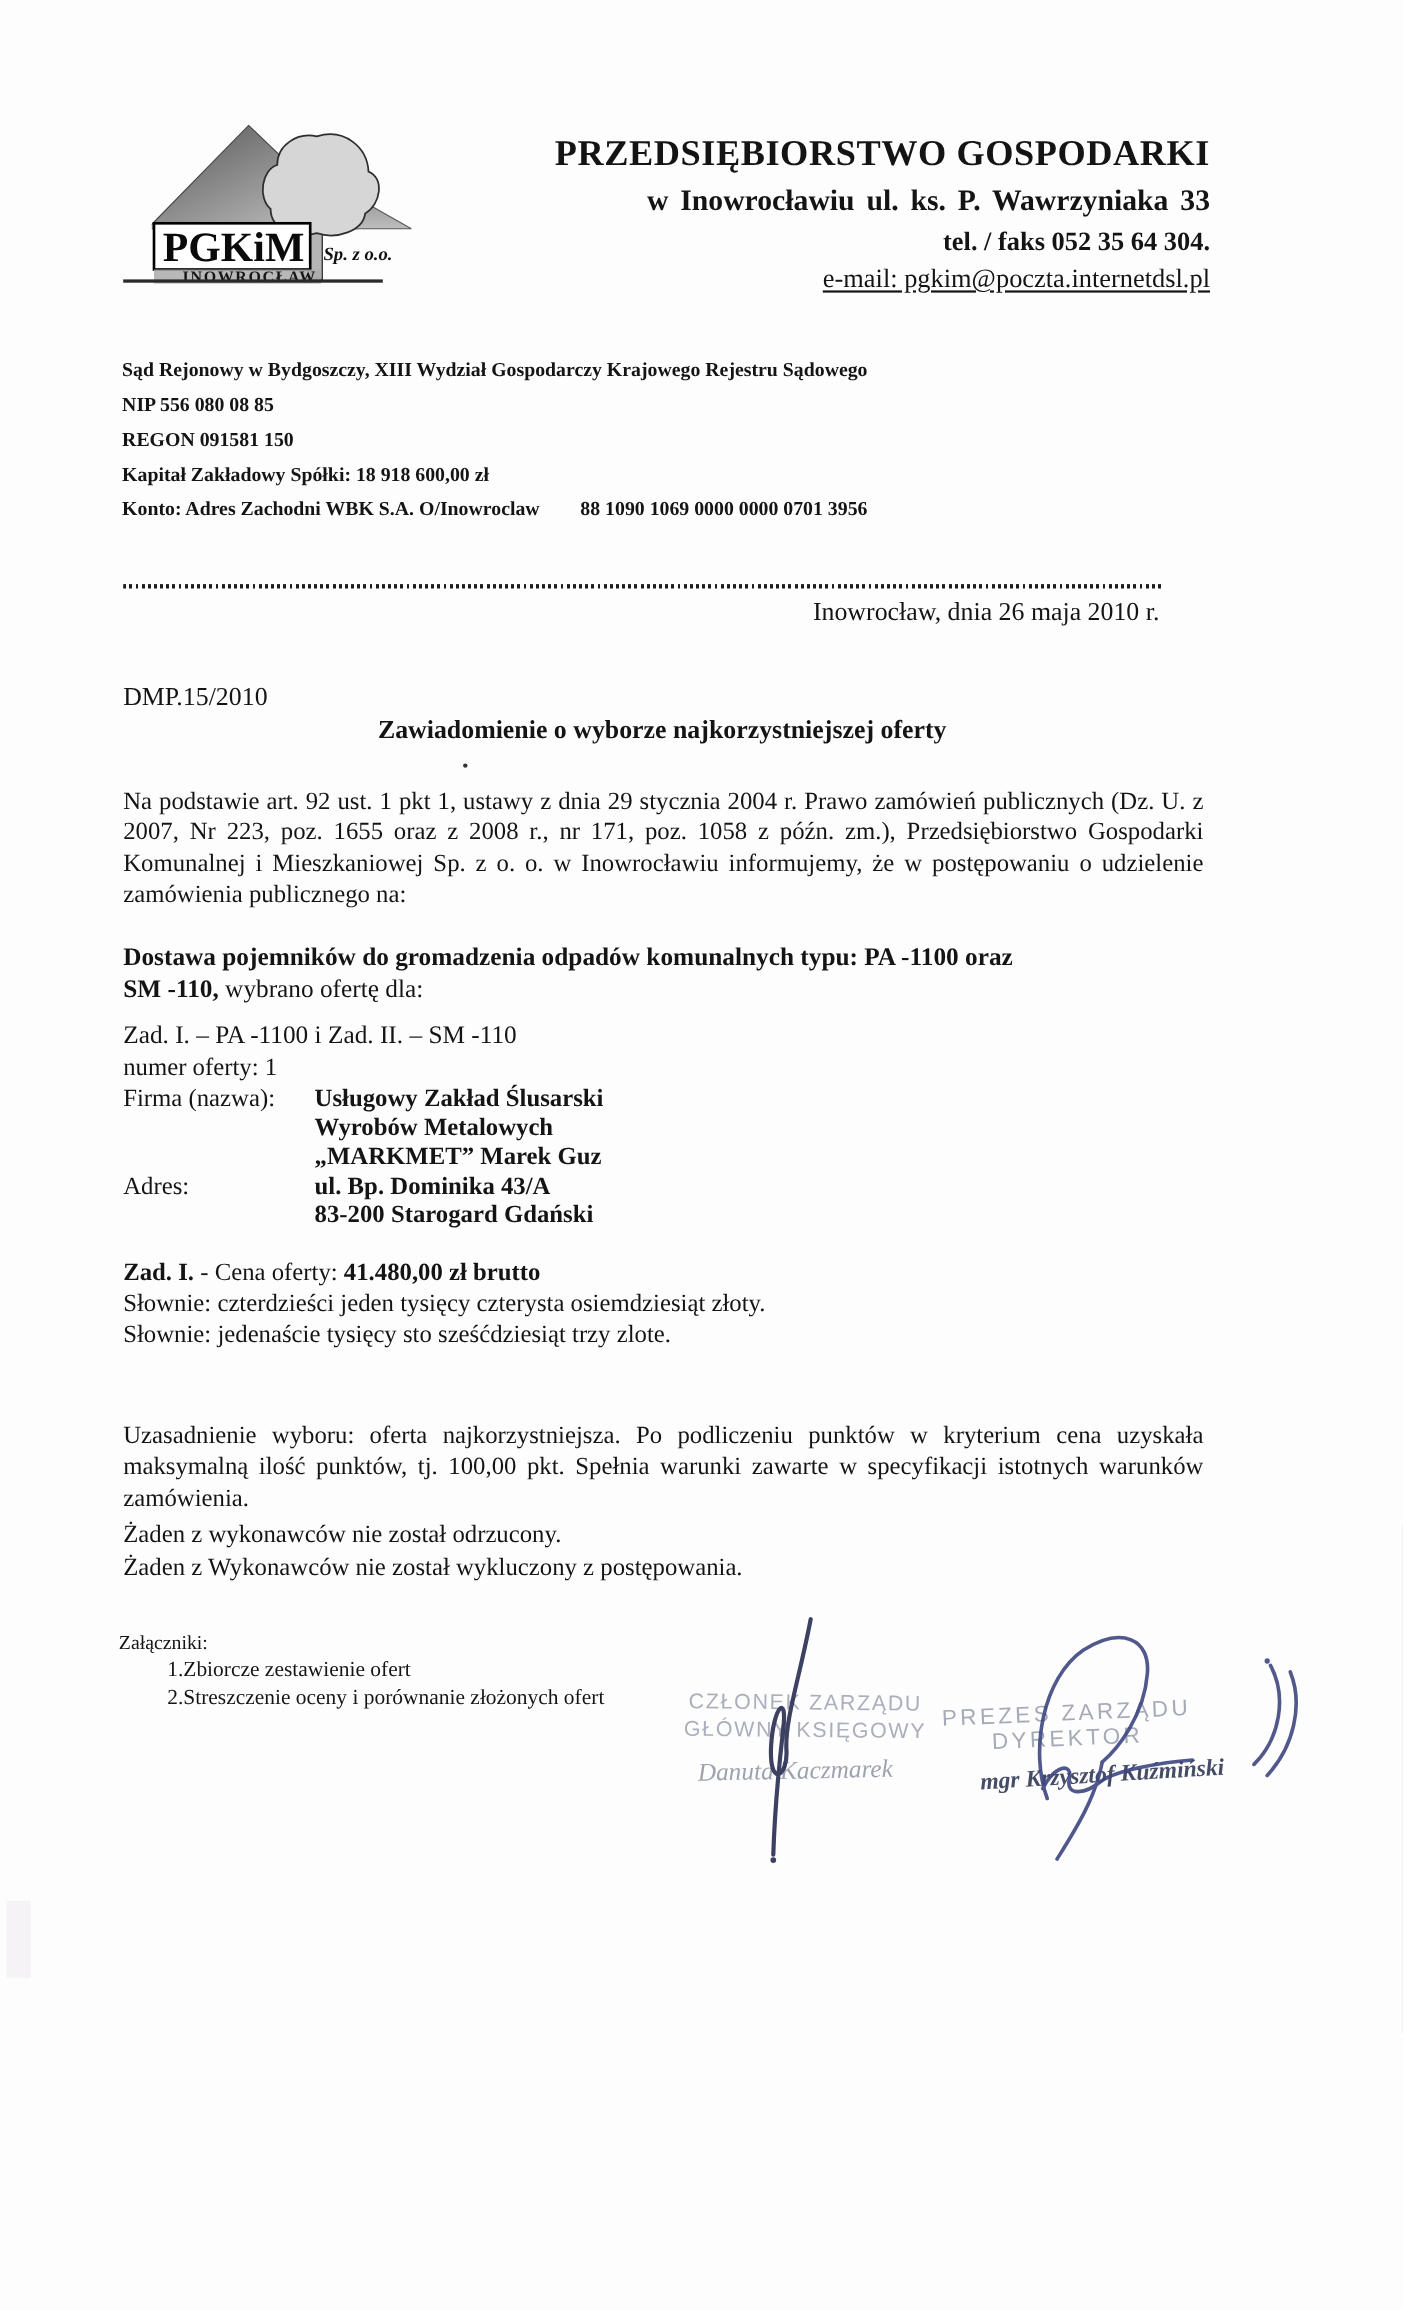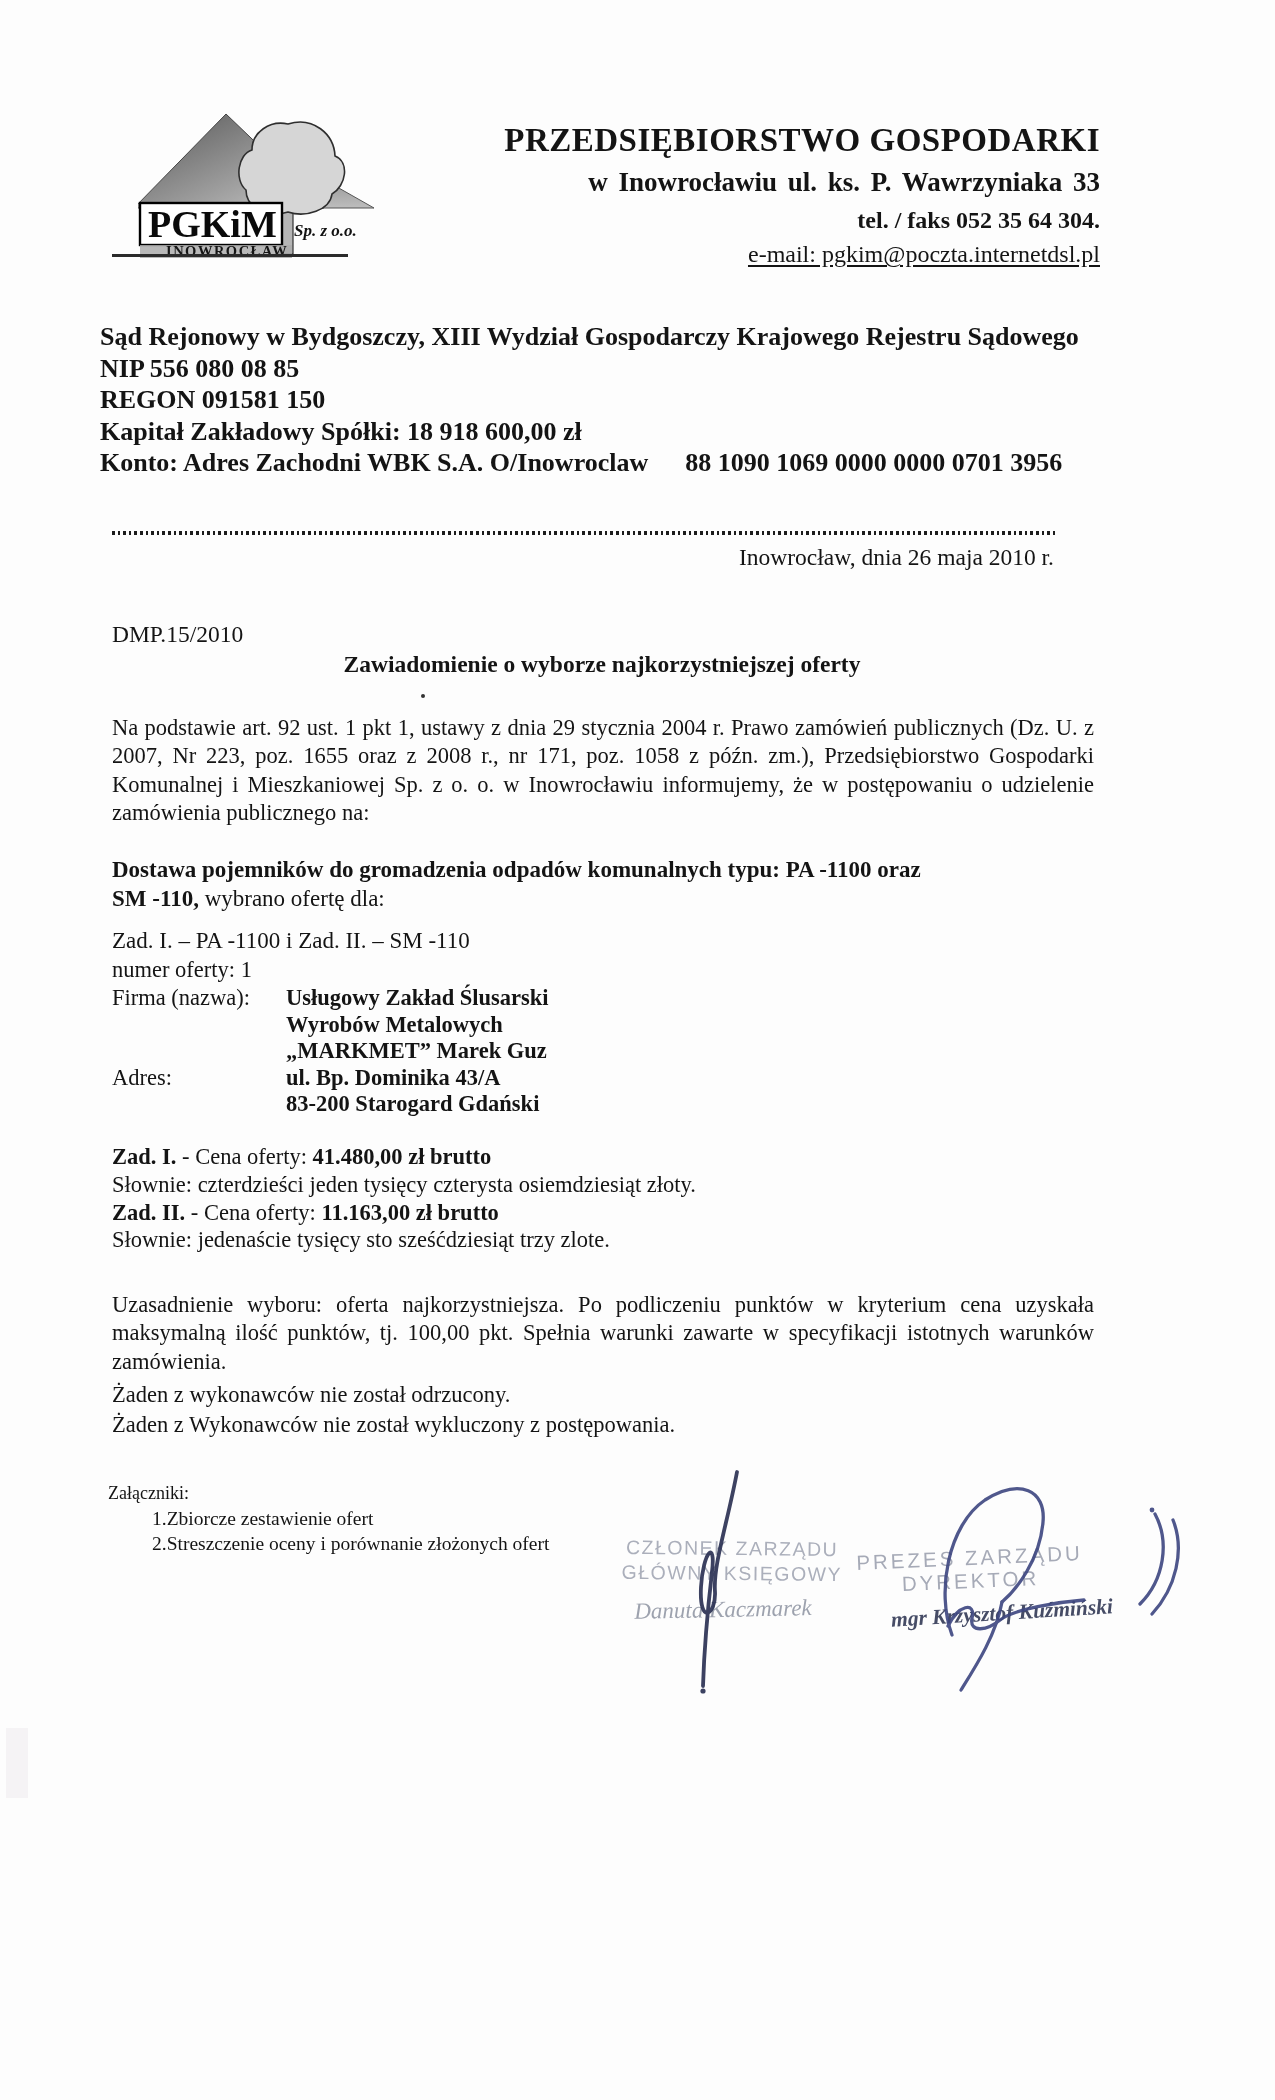--- a/index.html
+++ b/index.html
@@ -19,21 +19,21 @@
 
   
   .letterhead{position:absolute;left:320px;top:122px;width:780px;text-align:right;}
   .lh1{font-size:33px;font-weight:bold;letter-spacing:.5px;line-height:1.1;margin:0 0 10px 0;}
   .lh2{font-size:30px;font-weight:bold;letter-spacing:.5px;line-height:1.1;margin:0 0 10px 0;}
   .lh3{font-size:27px;font-weight:bold;line-height:1.1;margin:0 0 9px 0;word-spacing:4px;}
   .lh4{font-size:24px;font-weight:bold;line-height:1.1;margin:0 0 8px 0;}
   .lh-email{font-size:24px;line-height:1.1;margin:0;text-decoration:underline;text-underline-offset:3px;}
 
   
-  .registry{position:absolute;left:100px;top:321px;width:1010px;font-weight:bold;font-size:26px;line-height:31.5px;}
+  .registry{position:absolute;left:111px;top:321px;width:1010px;font-weight:bold;font-size:18px;line-height:31.5px;}
   .acct-num{margin-left:37px;}
 
   
   .dotted{position:absolute;left:112px;top:531px;width:944px;height:3.5px;
     background-image:repeating-linear-gradient(to right,#1c1c1c 0 2.6px,transparent 2.6px 5.6px);}
   .dateline{position:absolute;top:544px;right:221px;font-size:23.5px;}
 
   
   .ref{position:absolute;left:112px;top:621px;font-size:23.5px;}
   .doc-title{position:absolute;left:112px;top:651px;width:980px;text-align:center;font-weight:bold;font-size:23.5px;}
@@ -133,21 +133,20 @@
     <div class="val">„MARKMET” Marek Guz</div>
     <div>Adres:</div>
     <div class="val">ul. Bp. Dominika 43/A</div>
     <div></div>
     <div class="val">83-200 Starogard Gdański</div>
   </div>
 
   <div class="prices">
     <div><strong>Zad. I.</strong><span> - Cena oferty: </span><strong>41.480,00 zł brutto</strong></div>
     <div>Słownie: czterdzieści jeden tysięcy czterysta osiemdziesiąt złoty.</div>
-    <div><strong>Zad. II.</strong><span> - Cena oferty: </span><strong>11.163,00 zł brutto</strong></div>
     <div>Słownie: jedenaście tysięcy sto sześćdziesiąt trzy zlote.</div>
   </div>
 
   <p class="para p-just">Uzasadnienie wyboru: oferta najkorzystniejsza. Po podliczeniu punktów w kryterium cena uzyskała maksymalną ilość punktów, tj. 100,00 pkt. Spełnia warunki zawarte w specyfikacji istotnych warunków zamówienia.</p>
 
   <div class="refusals">
     <div>Żaden z wykonawców nie został odrzucony.</div>
     <div>Żaden z Wykonawców nie został wykluczony z postępowania.</div>
   </div>
 

